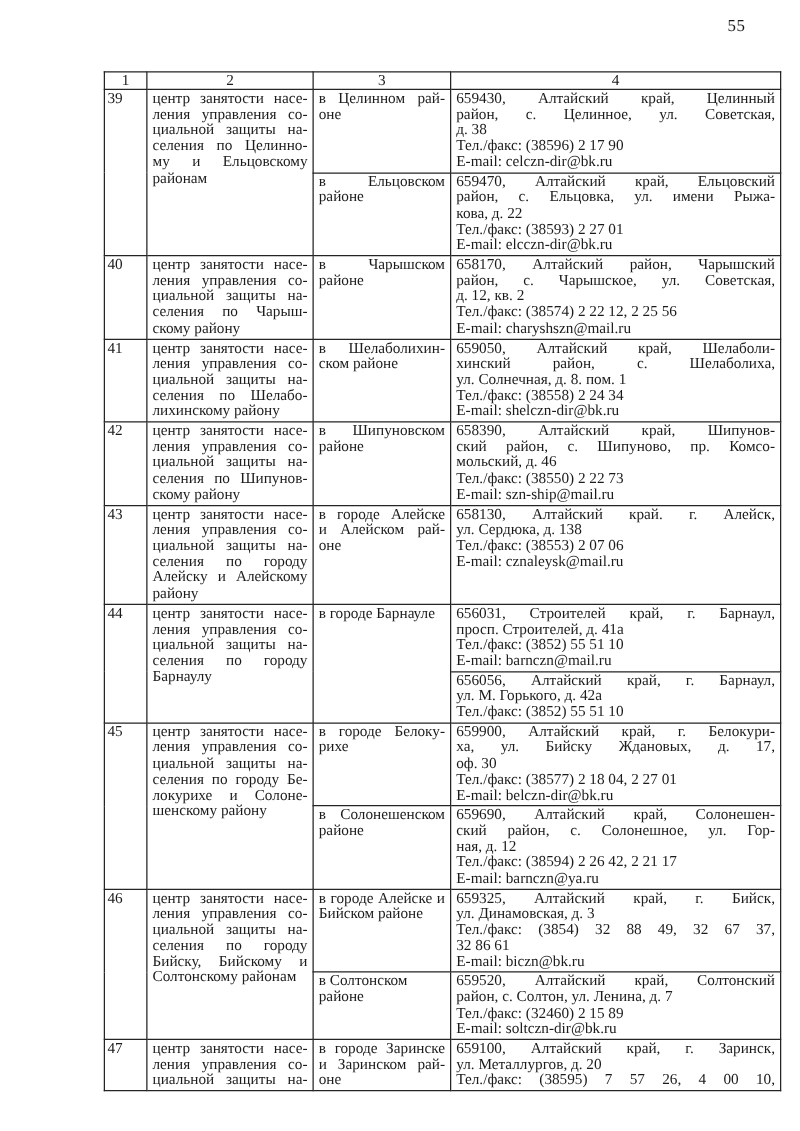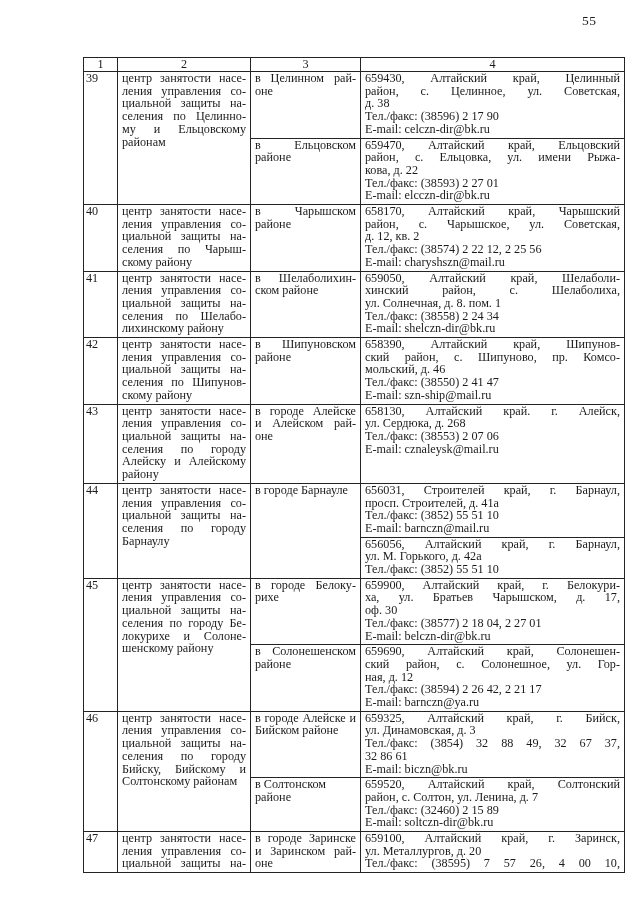--- a/index.html
+++ b/index.html
@@ -111,21 +111,21 @@
             </div>
           </td>
           <td>
             <div class="para">
               <div class="line j">в Чарышском</div>
               <div class="line">районе</div>
             </div>
           </td>
           <td>
             <div class="para">
-              <div class="line j">658170, Алтайский край, Чарышский</div>
+              <div class="line j">658170, Алтайский район, Чарышский</div>
               <div class="line j">район, с. Чарышское, ул. Советская,</div>
               <div class="line">д. 12, кв. 2</div>
             </div>
             <div class="para">
               <div class="line">Тел./факс: (38574) 2 22 12, 2 25 56</div>
             </div>
             <div class="para">
               <div class="line">E-mail: charyshszn@mail.ru</div>
             </div>
           </td>
@@ -178,21 +178,21 @@
               <div class="line">районе</div>
             </div>
           </td>
           <td>
             <div class="para">
               <div class="line j">658390, Алтайский край, Шипунов-</div>
               <div class="line j">ский район, с. Шипуново, пр. Комсо-</div>
               <div class="line">мольский, д. 46</div>
             </div>
             <div class="para">
-              <div class="line">Тел./факс: (38550) 2 41 47</div>
+              <div class="line">Тел./факс: (38550) 2 22 73</div>
             </div>
             <div class="para">
               <div class="line">E-mail: szn-ship@mail.ru</div>
             </div>
           </td>
         </tr>
         <tr>
           <td class="num" rowspan="1">43</td>
           <td rowspan="1">
             <div class="para">
@@ -207,21 +207,21 @@
           <td>
             <div class="para">
               <div class="line j">в городе Алейске</div>
               <div class="line j">и Алейском рай-</div>
               <div class="line">оне</div>
             </div>
           </td>
           <td>
             <div class="para">
               <div class="line j">658130, Алтайский край. г. Алейск,</div>
-              <div class="line">ул. Сердюка, д. 268</div>
+              <div class="line">ул. Сердюка, д. 138</div>
             </div>
             <div class="para">
               <div class="line">Тел./факс: (38553) 2 07 06</div>
             </div>
             <div class="para">
               <div class="line">E-mail: cznaleysk@mail.ru</div>
             </div>
           </td>
         </tr>
         <tr>
@@ -278,21 +278,21 @@
           </td>
           <td>
             <div class="para">
               <div class="line j">в городе Белоку-</div>
               <div class="line">рихе</div>
             </div>
           </td>
           <td>
             <div class="para">
               <div class="line j">659900, Алтайский край, г. Белокури-</div>
-              <div class="line j">ха, ул. Братьев Чарышском, д. 17,</div>
+              <div class="line j">ха, ул. Бийску Ждановых, д. 17,</div>
               <div class="line">оф. 30</div>
             </div>
             <div class="para">
               <div class="line">Тел./факс: (38577) 2 18 04, 2 27 01</div>
             </div>
             <div class="para">
               <div class="line">E-mail: belczn-dir@bk.ru</div>
             </div>
           </td>
         </tr>

